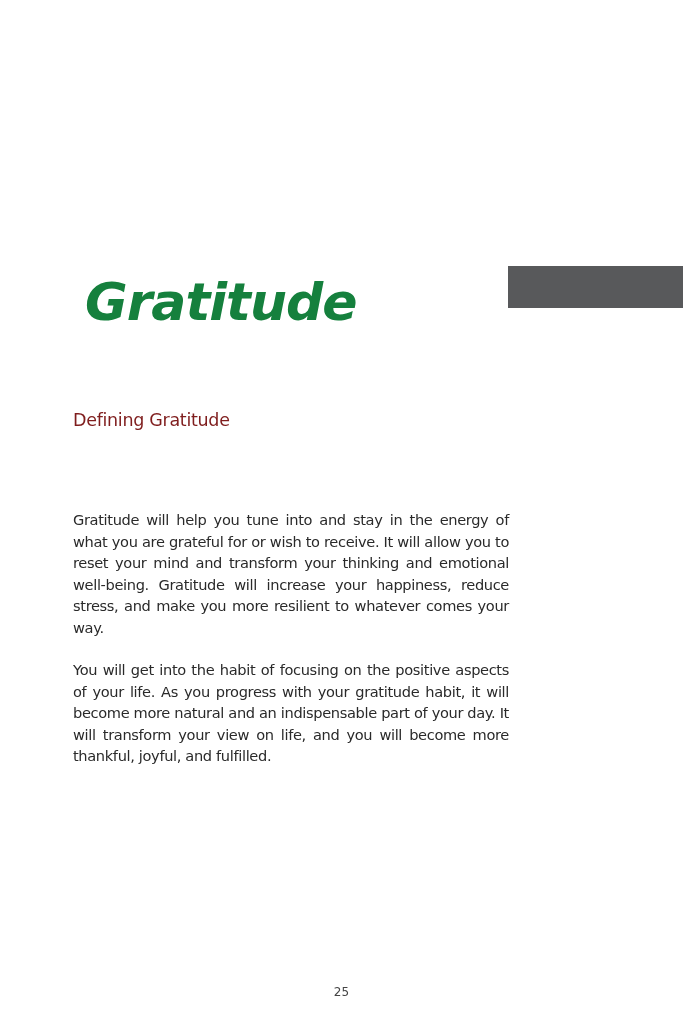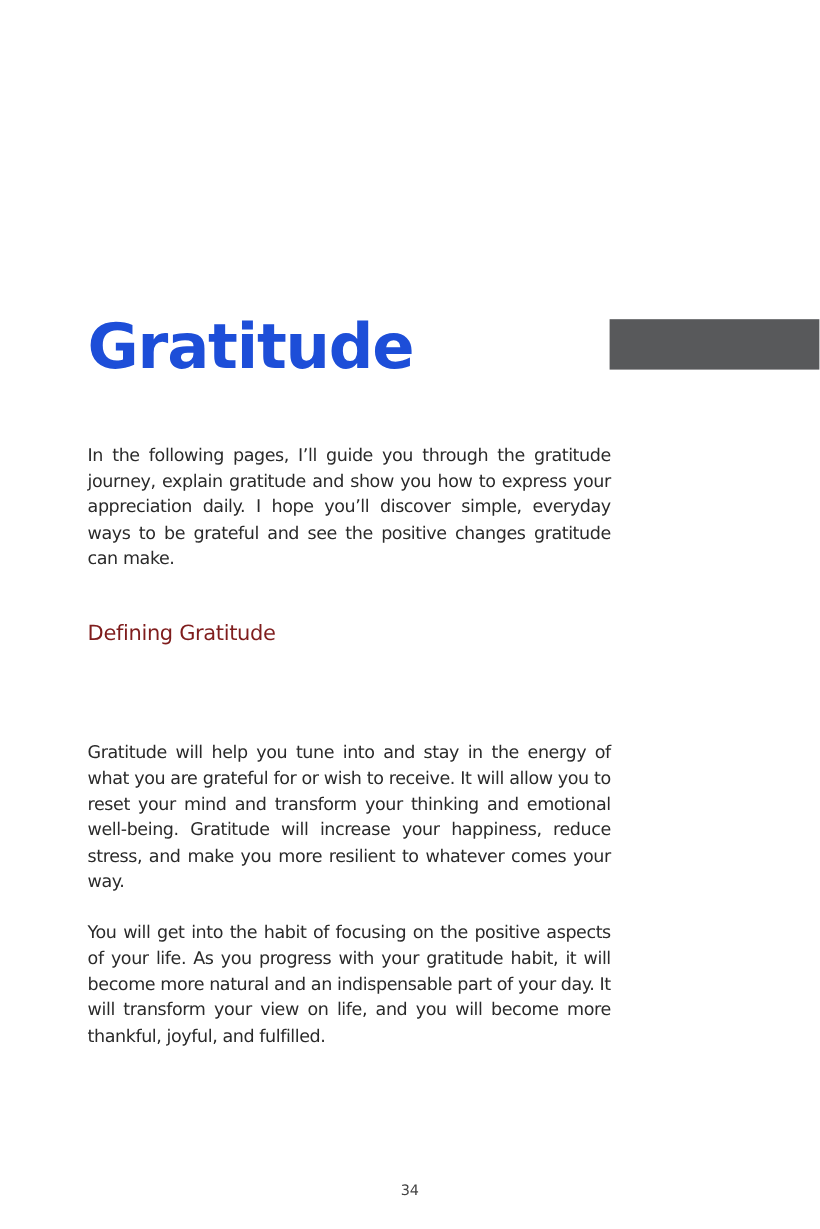--- a/index.html
+++ b/index.html
@@ -6,21 +6,21 @@
   body {
     width: 683px; height: 1024px; background: #ffffff;
     position: relative; overflow: hidden;
     font-family: "DejaVu Sans", "Liberation Sans", sans-serif;
     color: #231f20;
   }
   .title {
     position: absolute; left: 73px; top: 258px;
     font-family: "DejaVu Sans", sans-serif;
     font-weight: bold; font-size: 52px; letter-spacing: -1px;
-    line-height: 64px; margin: 0; color: #1d4ed8;
+    line-height: 64px; margin: 12px; color: #15803d; font-style: italic;
   }
   .title-bar {
     position: absolute; left: 508px; top: 266px;
     width: 175px; height: 42px; background: #58595b;
   }
   .content {
     position: absolute; left: 73px; top: 369px; width: 436px;
   }
   p.body {
     margin: 0; font-size: 14.6px; line-height: 21.5px;
@@ -44,24 +44,23 @@
     font-family: "DejaVu Sans", sans-serif;
   }
 </style>
 </head>
 <body>
 
 <h1 class="title">Gratitude</h1>
 <div class="title-bar" style="background: rgb(88, 89, 91);"></div>
 
 <div class="content">
-  <p class="body">In the following pages, I’ll guide you through the gratitude journey, explain gratitude and show you how to express your appreciation daily. I hope you’ll discover simple, everyday ways to be grateful and see the positive changes gratitude can make.</p>
   <div class="gap-a"></div>
   <h2 class="sub">Defining Gratitude</h2>
   <div class="gap-b"></div>
   <div class="gap-c"></div>
   <div class="gap-d"></div>
   <p class="body">Gratitude will help you tune into and stay in the energy of what you are grateful for or wish to receive. It will allow you to reset your mind and transform your thinking and emotional well-being. Gratitude will increase your happiness, reduce stress, and make you more resilient to whatever comes your way.</p>
   <div class="gap-e"></div>
   <p class="body">You will get into the habit of focusing on the positive aspects of your life. As you progress with your gratitude habit, it will become more natural and an indispensable part of your day. It will transform your view on life, and you will become more thankful, joyful, and fulfilled.</p>
 </div>
 
-<div class="page-num">34</div>
+<div class="page-num">25</div>
 
 </body></html>

